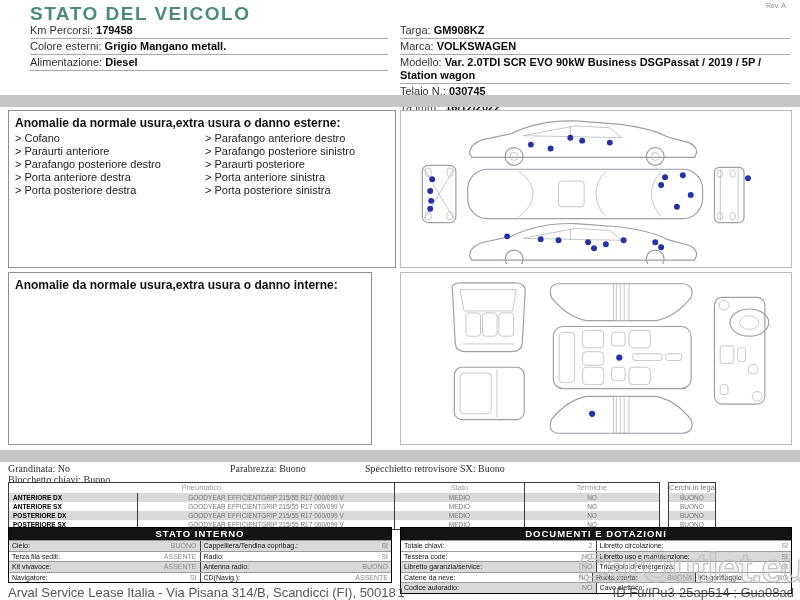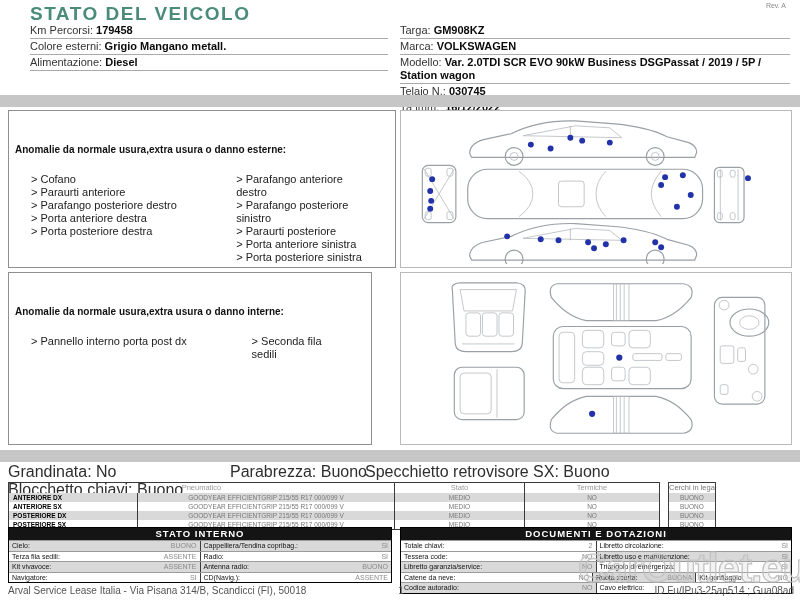--- a/index.html
+++ b/index.html
@@ -18,29 +18,29 @@
   
   .gray-bar{position:absolute;left:0;width:800px;height:12px;background:#c6c6c6;}
   #bar1{top:95px;}
   #bar2{top:450px;}
   
   .panel{position:absolute;border:1px solid #8f8f8f;background:#fff;box-sizing:border-box;}
   #ext-panel{left:8px;top:110px;width:388px;height:158px;}
   #int-panel{left:8px;top:272px;width:364px;height:173px;}
   #ext-diagram{left:400px;top:110px;width:392px;height:158px;border-color:#b9b9b9;}
   #int-diagram{left:400px;top:272px;width:392px;height:173px;border-color:#b9b9b9;}
-  .panel-title{font-size:10px;font-weight:bold;color:#111;padding:5px 6px 2px 6px;margin-top:28px;}
+  .panel-title{font-size:12px;font-weight:bold;color:#111;padding:5px 6px 2px 6px;}
   .anomaly-lists{display:flex;padding:0 6px;}
-  .anomaly-lists ul{list-style:none;margin:16px;padding:0;font-size:11px;line-height:13px;color:#222;}
+  .anomaly-lists ul{list-style:none;margin:0;padding:0;font-size:11px;line-height:13px;color:#222;}
   .anomaly-lists ul:first-child{width:190px;}
   .diagram-wrap{width:100%;height:100%;display:flex;align-items:center;justify-content:center;}
   svg .car{fill:none;stroke:#9aa0a6;stroke-width:1.2;}
   svg .thin{fill:none;stroke:#b4b8bc;stroke-width:0.8;}
   
-  .summary{position:absolute;left:8px;top:463px;width:786px;font-size:16px;color:#2e2e2e;}
+  .summary{position:absolute;left:8px;top:463px;width:786px;font-size:10px;color:#2e2e2e;font-family:Liberation Serif, serif;}
   .summary-line{display:flex;}
   .summary-line span{white-space:nowrap;}
   .sw0{width:222px;} .sw1{width:135px;} .sw2{width:222px;}
   
   .tires{position:absolute;left:8px;top:482px;width:646px;display:flex;}
   .ttable{border:1px solid #3a3a3a;box-sizing:border-box;}
   #tmain{width:652px;}
   #tcerchi{width:126px;margin-left:8px;}
   .trow{display:flex;height:9px;line-height:9px;font-size:6.5px;}
   .trow.shade{background:#d9d9d9;}
@@ -59,21 +59,21 @@
   .kv-header{background:#141414;color:#fff;font-weight:bold;text-align:center;
              font-size:9.5px;height:12px;line-height:12px;letter-spacing:1px;}
   .kv-row{display:flex;height:9.5px;line-height:9.5px;font-size:7px;border-top:1px solid #9b9b9b;}
   .kv-cell{display:flex;justify-content:space-between;box-sizing:border-box;
            padding:0 3px;overflow:hidden;white-space:nowrap;}
   .kv-cell + .kv-cell{border-left:1px solid #3a3a3a;}
   .kv-cell.shaded{background:#d9d9d9;}
   .kv-cell .k{color:#111;}
   .kv-cell .v{color:#8b8b8b;text-align:right;margin-left:4px;}
   
-  .footer{position:absolute;left:8px;top:585px;width:786px;font-size:10px;color:#555;}
+  .footer{position:absolute;left:8px;top:585px;width:786px;font-size:13px;color:#555;}
   .footer .center{position:absolute;left:50%;transform:translateX(-50%);}
   .footer .right{position:absolute;right:0;}
   .watermark{position:absolute;right:-6px;top:546px;font-size:40px;font-weight:bold;
              color:rgba(190,190,190,0.18);-webkit-text-stroke:1.2px #c2c2c2;
              letter-spacing:-1px;pointer-events:none;z-index:5;}
 </style>
 </head>
 <body>
 
 <div class="page">
@@ -111,28 +111,20 @@
           <li>&gt; Parafango posteriore sinistro</li>
           <li>&gt; Paraurti posteriore</li>
           <li>&gt; Porta anteriore sinistra</li>
           <li>&gt; Porta posteriore sinistra</li>
         </ul>
     </div>
   </div>
 
   <div class="panel" id="int-panel">
     <div class="panel-title">Anomalie da normale usura,extra usura o danno interne:</div>
-    <div class="anomaly-lists">
-      <ul id="int-list-left">
-          <li>&gt; Pannello interno porta post dx</li>
-        </ul>
-      <ul id="int-list-right">
-          <li>&gt; Seconda fila sedili</li>
-        </ul>
-    </div>
   </div>
 
   <div class="panel" id="ext-diagram">
     <div class="diagram-wrap">
       <svg width="372" height="150" viewBox="0 0 372 152">
 
         <path class="car" d="M58,40 Q58,30 72,26 L100,20 Q128,6 165,7 L205,10 Q238,13 258,23 L280,29 Q288,32 288,39 L286,44 L60,44 Z"></path>
         <circle class="car" cx="103" cy="43" r="9"></circle>
           <circle class="car" cx="246" cy="43" r="9"></circle>
         <circle class="thin" cx="103" cy="43" r="4"></circle>

